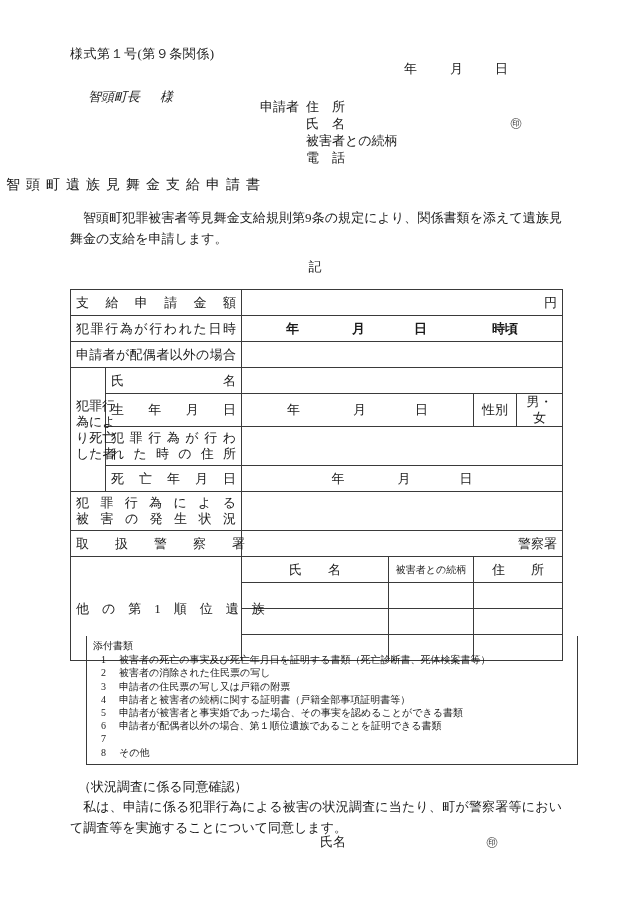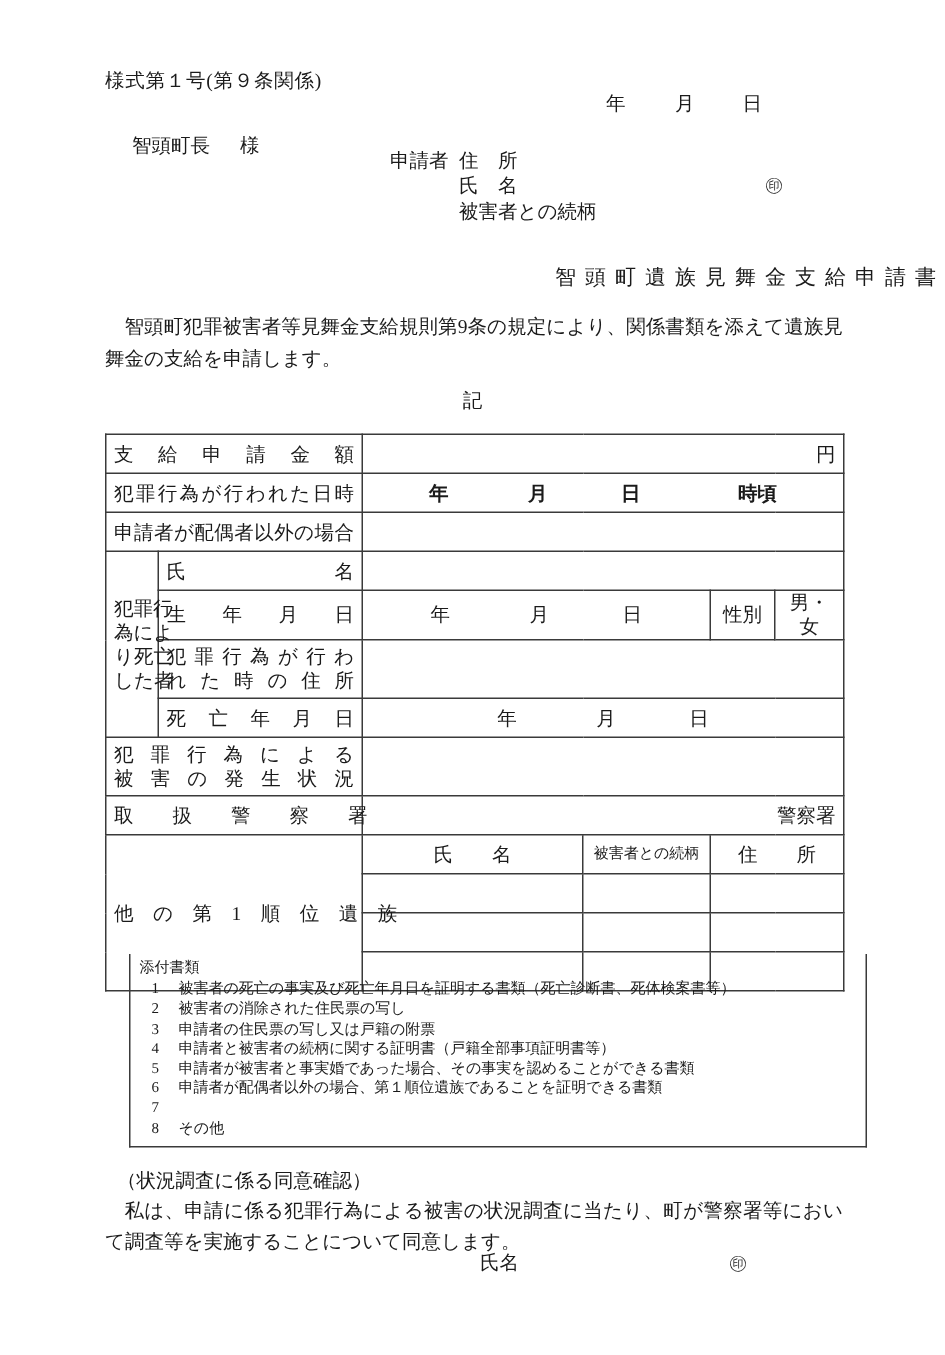--- a/index.html
+++ b/index.html
@@ -40,20 +40,21 @@
   .date-line span { display: inline-block; }
   .date-line .d-y { width: 46px; text-align: left; }
   .date-line .d-m { width: 45px; text-align: left; }
   .date-line .d-d { text-align: left; }
 
   .addressee {
     position: absolute;
     left: 88px; top: 88px;
     font-size: 13px;
     white-space: nowrap;
+    font-style: italic;
   }
   .addressee .sama { margin-left: 20px; }
 
   .applicant-block {
     position: absolute;
     left: 260px; top: 98px;
     font-size: 13px;
   }
   .applicant-row {
     display: flex;
@@ -72,21 +73,21 @@
     position: absolute;
     left: 250px;
     font-size: 12px;
   }
 
   
   .doc-title {
     position: absolute;
     left: 0; top: 176px;
     width: 630px;
-    text-align: right;
+    text-align: left;
     font-size: 14px;
     letter-spacing: 6px;
     text-indent: 6px;
   }
 
   
   .intro {
     position: absolute;
     left: 70px; top: 207px;
     width: 492px;
@@ -239,20 +240,24 @@
     </div>
     <div class="applicant-row">
       <span class="lead"></span>
       <span class="lbl">氏　名</span>
       <span class="seal-mark">㊞</span>
     </div>
     <div class="applicant-row">
       <span class="lead"></span>
       <span class="lbl">被害者との続柄</span>
     </div>
+    <div class="applicant-row">
+      <span class="lead"></span>
+      <span class="lbl">電　話</span>
+    </div>
   </div>
 
   <div class="doc-title">智頭町遺族見舞金支給申請書</div>
 
   <div class="intro">智頭町犯罪被害者等見舞金支給規則第9条の規定により、関係書類を添えて遺族見舞金の支給を申請します。</div>
 
   <div class="ki">記</div>
 
   <table class="main-table">
     <colgroup>

